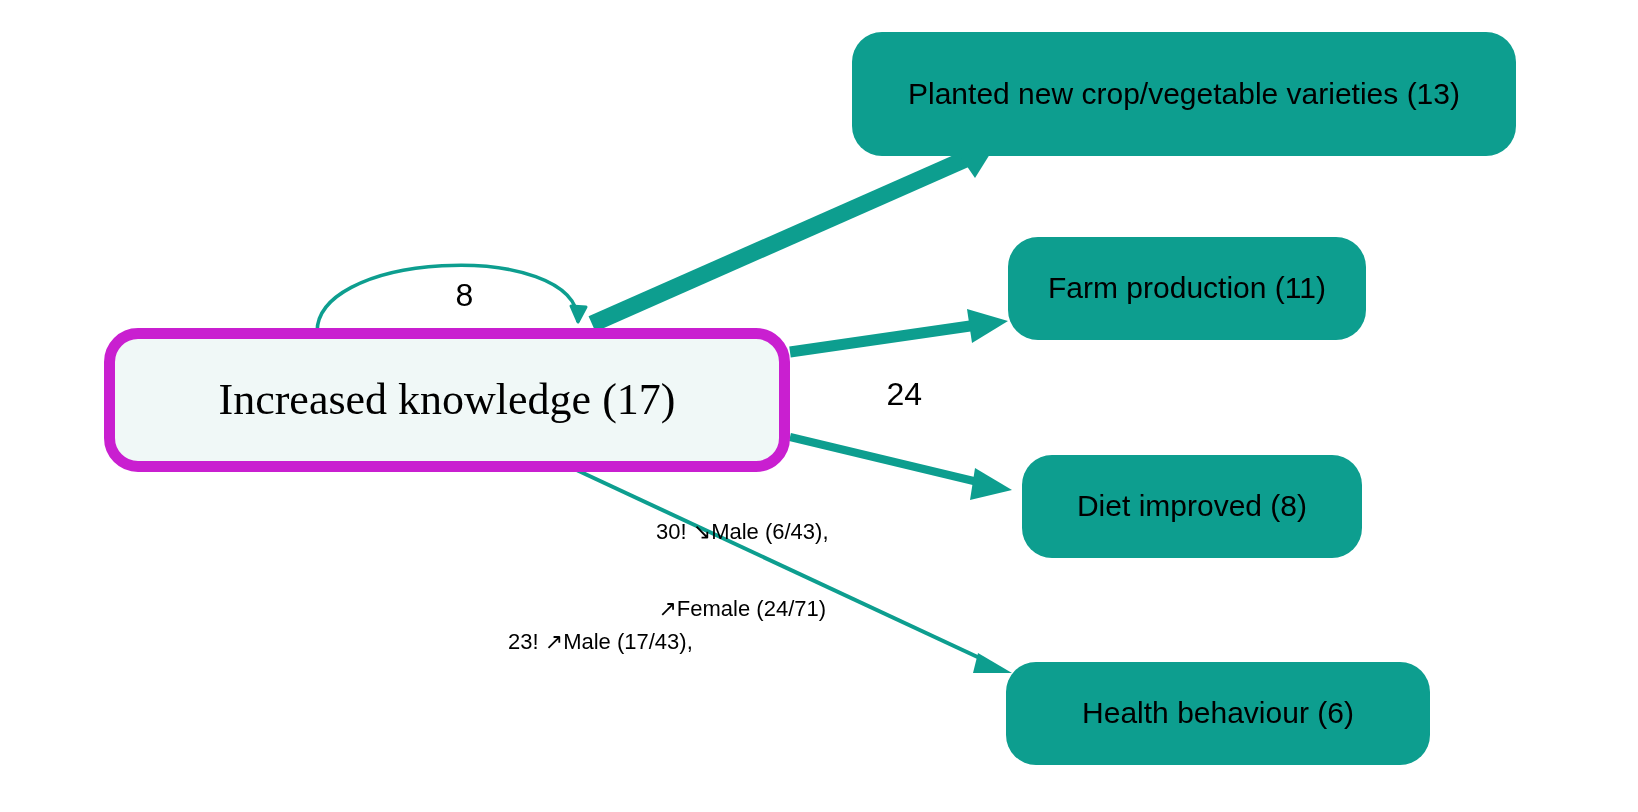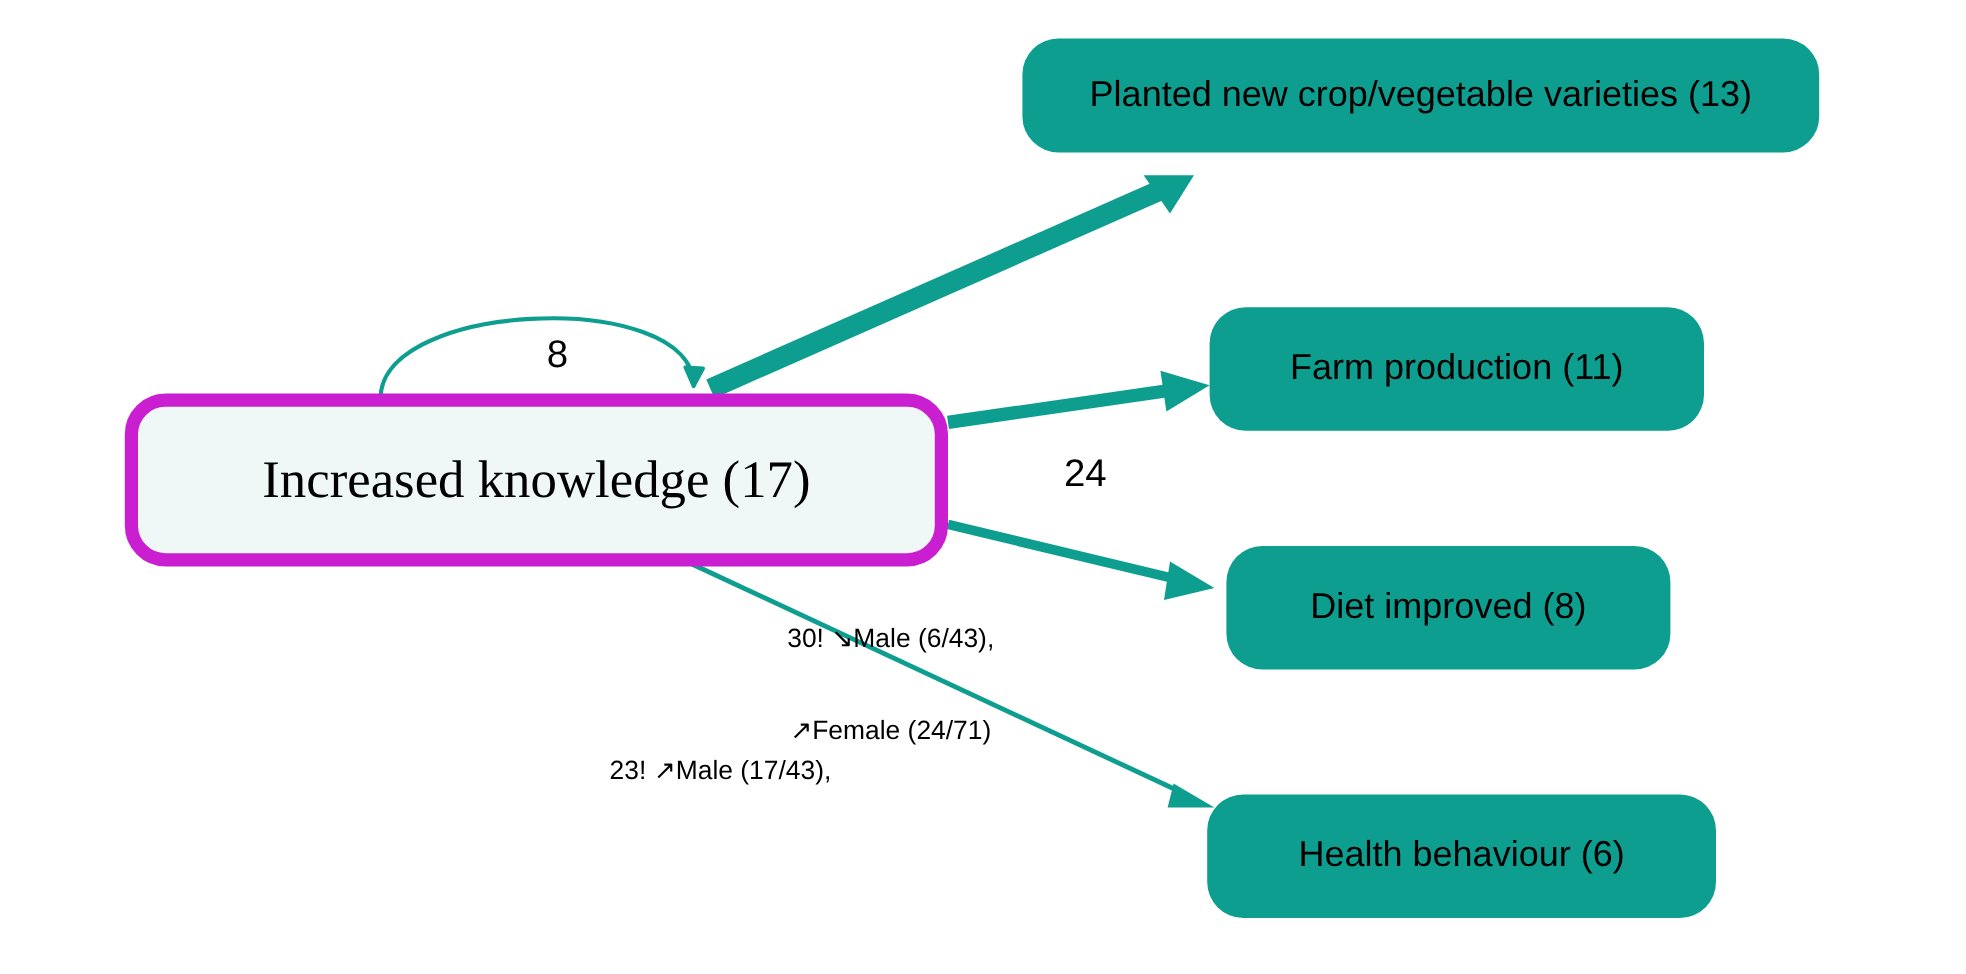--- a/index.html
+++ b/index.html
@@ -86,29 +86,29 @@
       <path d="M 790 437 L 982 483" fill="none" stroke="#0d9e8f" stroke-width="8"></path>
       <path d="M 1012 490 L 975 468 L 970 500 Z" fill="#0d9e8f"></path>
     </g>
 
     <g>
       <path d="M 568 466 L 984 660" fill="none" stroke="#0d9e8f" stroke-width="4"></path>
       <path d="M 1012 673 L 978 653 L 973 673 Z" fill="#0d9e8f"></path>
     </g>
   </svg>
 
-  <div class="node node-outcome" style="left:852px; top:32px; width:664px; height:95px;">
+  <div class="node node-outcome" style="left:852px; top:32px; width:664px; height:124px;">
     <span>Planted new crop/vegetable varieties (13)</span>
   </div>
 
-  <div class="node node-outcome" style="left:1008px; top:256px; width:412px; height:103px;">
+  <div class="node node-outcome" style="left:1008px; top:237px; width:358px; height:103px;">
     <span>Farm production (11)</span>
   </div>
 
-  <div class="node node-outcome" style="left:1022px; top:455px; width:370px; height:103px;">
+  <div class="node node-outcome" style="left:1022px; top:455px; width:340px; height:103px;">
     <span>Diet improved (8)</span>
   </div>
 
   <div class="node node-outcome" style="left:1006px; top:662px; width:424px; height:103px;">
     <span>Health behaviour (6)</span>
   </div>
 
   <div class="node node-central" style="left:104px; top:328px; width:686px; height:144px;font-family:Liberation Serif, serif;">
     <span>Increased knowledge (17)</span>
   </div>

